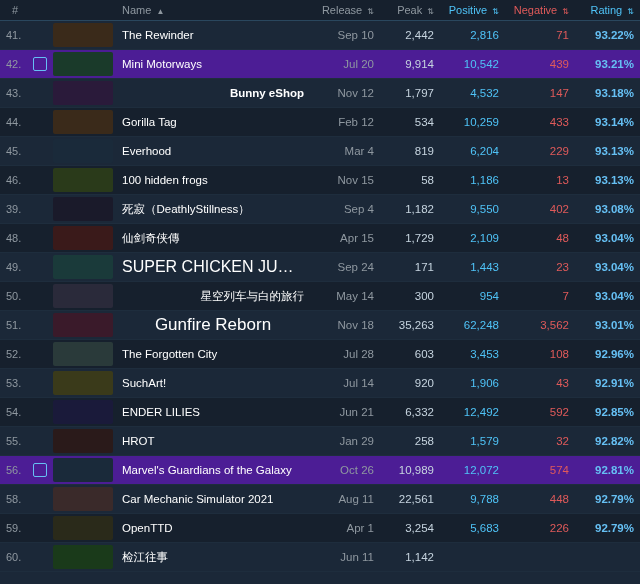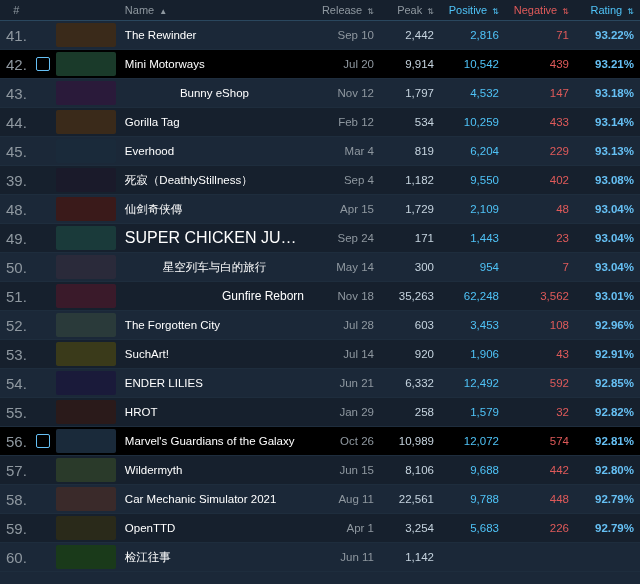--- a/index.html
+++ b/index.html
@@ -47,31 +47,31 @@
       border-bottom: 1px solid #1e2d3d;
       height: 27px;
     }
     tbody tr:nth-child(even) {
       background: #16202d;
     }
     tbody tr:nth-child(odd) {
       background: #1b2838;
     }
     tbody tr.highlighted {
-      background: #000000;
+      background: #4c1d95;
     }
     tbody td {
       padding: 2px 6px;
       text-align: right;
       font-size: 11.5px;
       color: #c6d4df;
       white-space: nowrap;
       overflow: hidden;
     }
-    tbody td:nth-child(1) { text-align: right; color: #8f98a0; font-size: 15px; }
+    tbody td:nth-child(1) { text-align: left; color: #8f98a0; font-size: 11px; }
     tbody td:nth-child(2) { text-align: center; padding: 2px; }
     tbody td:nth-child(3) { text-align: center; padding: 2px; }
     tbody td:nth-child(4) { text-align: left; color: #ffffff; font-size: 11.5px; }
     tbody td:nth-child(5) { color: #8f98a0; }
     .thumb-placeholder {
       width: 60px;
       height: 24px;
       background: #2a475e;
       border-radius: 2px;
       display: inline-block;
@@ -126,21 +126,21 @@
           <td style="color: rgb(143, 152, 160);">Jul 20</td>
           <td>9,914</td>
           <td style="color: rgb(79, 195, 247);">10,542</td>
           <td style="color: rgb(224, 90, 90);">439</td>
           <td class="rating-positive">93.21%</td>
         </tr>
         <tr>
           <td>43.</td>
           <td></td>
           <td style="padding: 2px 3px;"><span class="thumb-placeholder" style="background: rgb(42, 26, 58); display: inline-block;"></span></td>
-          <td style="text-align: center; color: rgb(255, 255, 255); font-size: 11.5px; max-width: 170px; overflow: hidden; text-overflow: ellipsis;">Bunny eShop</td>
+          <td style="text-align: right; color: rgb(255, 255, 255); font-size: 11.5px; max-width: 170px; overflow: hidden; text-overflow: ellipsis; font-weight: bold;">Bunny eShop</td>
           <td style="color: rgb(143, 152, 160);">Nov 12</td>
           <td>1,797</td>
           <td style="color: rgb(79, 195, 247);">4,532</td>
           <td style="color: rgb(224, 90, 90);">147</td>
           <td class="rating-positive">93.18%</td>
         </tr>
         <tr>
           <td>44.</td>
           <td></td>
           <td style="padding: 2px 3px;"><span class="thumb-placeholder" style="background: rgb(58, 42, 26); display: inline-block;"></span></td>
@@ -156,20 +156,31 @@
           <td></td>
           <td style="padding: 2px 3px;"><span class="thumb-placeholder" style="background: rgb(26, 42, 58); display: inline-block;"></span></td>
           <td style="text-align: left; color: rgb(255, 255, 255); font-size: 11.5px; max-width: 170px; overflow: hidden; text-overflow: ellipsis;">Everhood</td>
           <td style="color: rgb(143, 152, 160);">Mar 4</td>
           <td>819</td>
           <td style="color: rgb(79, 195, 247);">6,204</td>
           <td style="color: rgb(224, 90, 90);">229</td>
           <td class="rating-positive">93.13%</td>
         </tr>
         <tr>
+          <td>46.</td>
+          <td></td>
+          <td style="padding: 2px 3px;"><span class="thumb-placeholder" style="background: rgb(42, 58, 26); display: inline-block;"></span></td>
+          <td style="text-align: left; color: rgb(255, 255, 255); font-size: 11.5px; max-width: 170px; overflow: hidden; text-overflow: ellipsis;">100 hidden frogs</td>
+          <td style="color: rgb(143, 152, 160);">Nov 15</td>
+          <td>58</td>
+          <td style="color: rgb(79, 195, 247);">1,186</td>
+          <td style="color: rgb(224, 90, 90);">13</td>
+          <td class="rating-positive">93.13%</td>
+        </tr>
+        <tr>
           <td>39.</td>
           <td></td>
           <td style="padding: 2px 3px;"><span class="thumb-placeholder" style="background: rgb(26, 26, 42); display: inline-block;"></span></td>
           <td style="text-align: left; color: rgb(255, 255, 255); font-size: 11.5px; max-width: 170px; overflow: hidden; text-overflow: ellipsis;">死寂（DeathlyStillness）</td>
           <td style="color: rgb(143, 152, 160);">Sep 4</td>
           <td>1,182</td>
           <td style="color: rgb(79, 195, 247);">9,550</td>
           <td style="color: rgb(224, 90, 90);">402</td>
           <td class="rating-positive">93.08%</td>
         </tr>
@@ -192,32 +203,32 @@
           <td style="color: rgb(143, 152, 160);">Sep 24</td>
           <td>171</td>
           <td style="color: rgb(79, 195, 247);">1,443</td>
           <td style="color: rgb(224, 90, 90);">23</td>
           <td class="rating-positive">93.04%</td>
         </tr>
         <tr>
           <td>50.</td>
           <td></td>
           <td style="padding: 2px 3px;"><span class="thumb-placeholder" style="background: rgb(42, 42, 58); display: inline-block;"></span></td>
-          <td style="text-align: center; color: rgb(255, 255, 255); font-size: 11.5px; max-width: 170px; overflow: hidden; text-overflow: ellipsis;">星空列车与白的旅行</td>
+          <td style="text-align: right; color: rgb(255, 255, 255); font-size: 11.5px; max-width: 170px; overflow: hidden; text-overflow: ellipsis;">星空列车与白的旅行</td>
           <td style="color: rgb(143, 152, 160);">May 14</td>
           <td>300</td>
           <td style="color: rgb(79, 195, 247); text-align: right;">954</td>
           <td style="color: rgb(224, 90, 90);">7</td>
           <td class="rating-positive">93.04%</td>
         </tr>
         <tr>
           <td>51.</td>
           <td></td>
           <td style="padding: 2px 3px;"><span class="thumb-placeholder" style="background: rgb(58, 26, 42); display: inline-block;"></span></td>
-          <td style="text-align: right; color: rgb(255, 255, 255); font-size: 12px; max-width: 170px; overflow: hidden; text-overflow: ellipsis;">Gunfire Reborn</td>
+          <td style="text-align: center; color: rgb(255, 255, 255); font-size: 17px; max-width: 170px; overflow: hidden; text-overflow: ellipsis;">Gunfire Reborn</td>
           <td style="color: rgb(143, 152, 160);">Nov 18</td>
           <td>35,263</td>
           <td style="color: rgb(79, 195, 247);">62,248</td>
           <td style="color: rgb(224, 90, 90);">3,562</td>
           <td class="rating-positive">93.01%</td>
         </tr>
         <tr>
           <td>52.</td>
           <td></td>
           <td style="padding: 2px 3px;"><span class="thumb-placeholder" style="background: rgb(42, 58, 58); display: inline-block;"></span></td>
@@ -266,31 +277,20 @@
           <td><span class="icon-compare" style="border-color:#66c0f4;"></span></td>
           <td style="padding: 2px 3px;"><span class="thumb-placeholder" style="background: rgb(26, 42, 58); display: inline-block;"></span></td>
           <td style="text-align: left; color: rgb(255, 255, 255); font-size: 11.5px; max-width: 170px; overflow: hidden; text-overflow: ellipsis;">Marvel's Guardians of the Galaxy</td>
           <td style="color: rgb(143, 152, 160);">Oct 26</td>
           <td>10,989</td>
           <td style="color: rgb(79, 195, 247);">12,072</td>
           <td style="color: rgb(224, 90, 90);">574</td>
           <td class="rating-positive">92.81%</td>
         </tr>
         <tr>
-          <td>57.</td>
-          <td></td>
-          <td style="padding: 2px 3px;"><span class="thumb-placeholder" style="background: rgb(42, 58, 42); display: inline-block;"></span></td>
-          <td style="text-align: left; color: rgb(255, 255, 255); font-size: 11.5px; max-width: 170px; overflow: hidden; text-overflow: ellipsis;">Wildermyth</td>
-          <td style="color: rgb(143, 152, 160);">Jun 15</td>
-          <td>8,106</td>
-          <td style="color: rgb(79, 195, 247);">9,688</td>
-          <td style="color: rgb(224, 90, 90);">442</td>
-          <td class="rating-positive">92.80%</td>
-        </tr>
-        <tr>
           <td>58.</td>
           <td></td>
           <td style="padding: 2px 3px;"><span class="thumb-placeholder" style="background: rgb(58, 42, 42); display: inline-block;"></span></td>
           <td style="text-align: left; color: rgb(255, 255, 255); font-size: 11.5px; max-width: 170px; overflow: hidden; text-overflow: ellipsis;">Car Mechanic Simulator 2021</td>
           <td style="color: rgb(143, 152, 160);">Aug 11</td>
           <td>22,561</td>
           <td style="color: rgb(79, 195, 247);">9,788</td>
           <td style="color: rgb(224, 90, 90);">448</td>
           <td class="rating-positive">92.79%</td>
         </tr>

